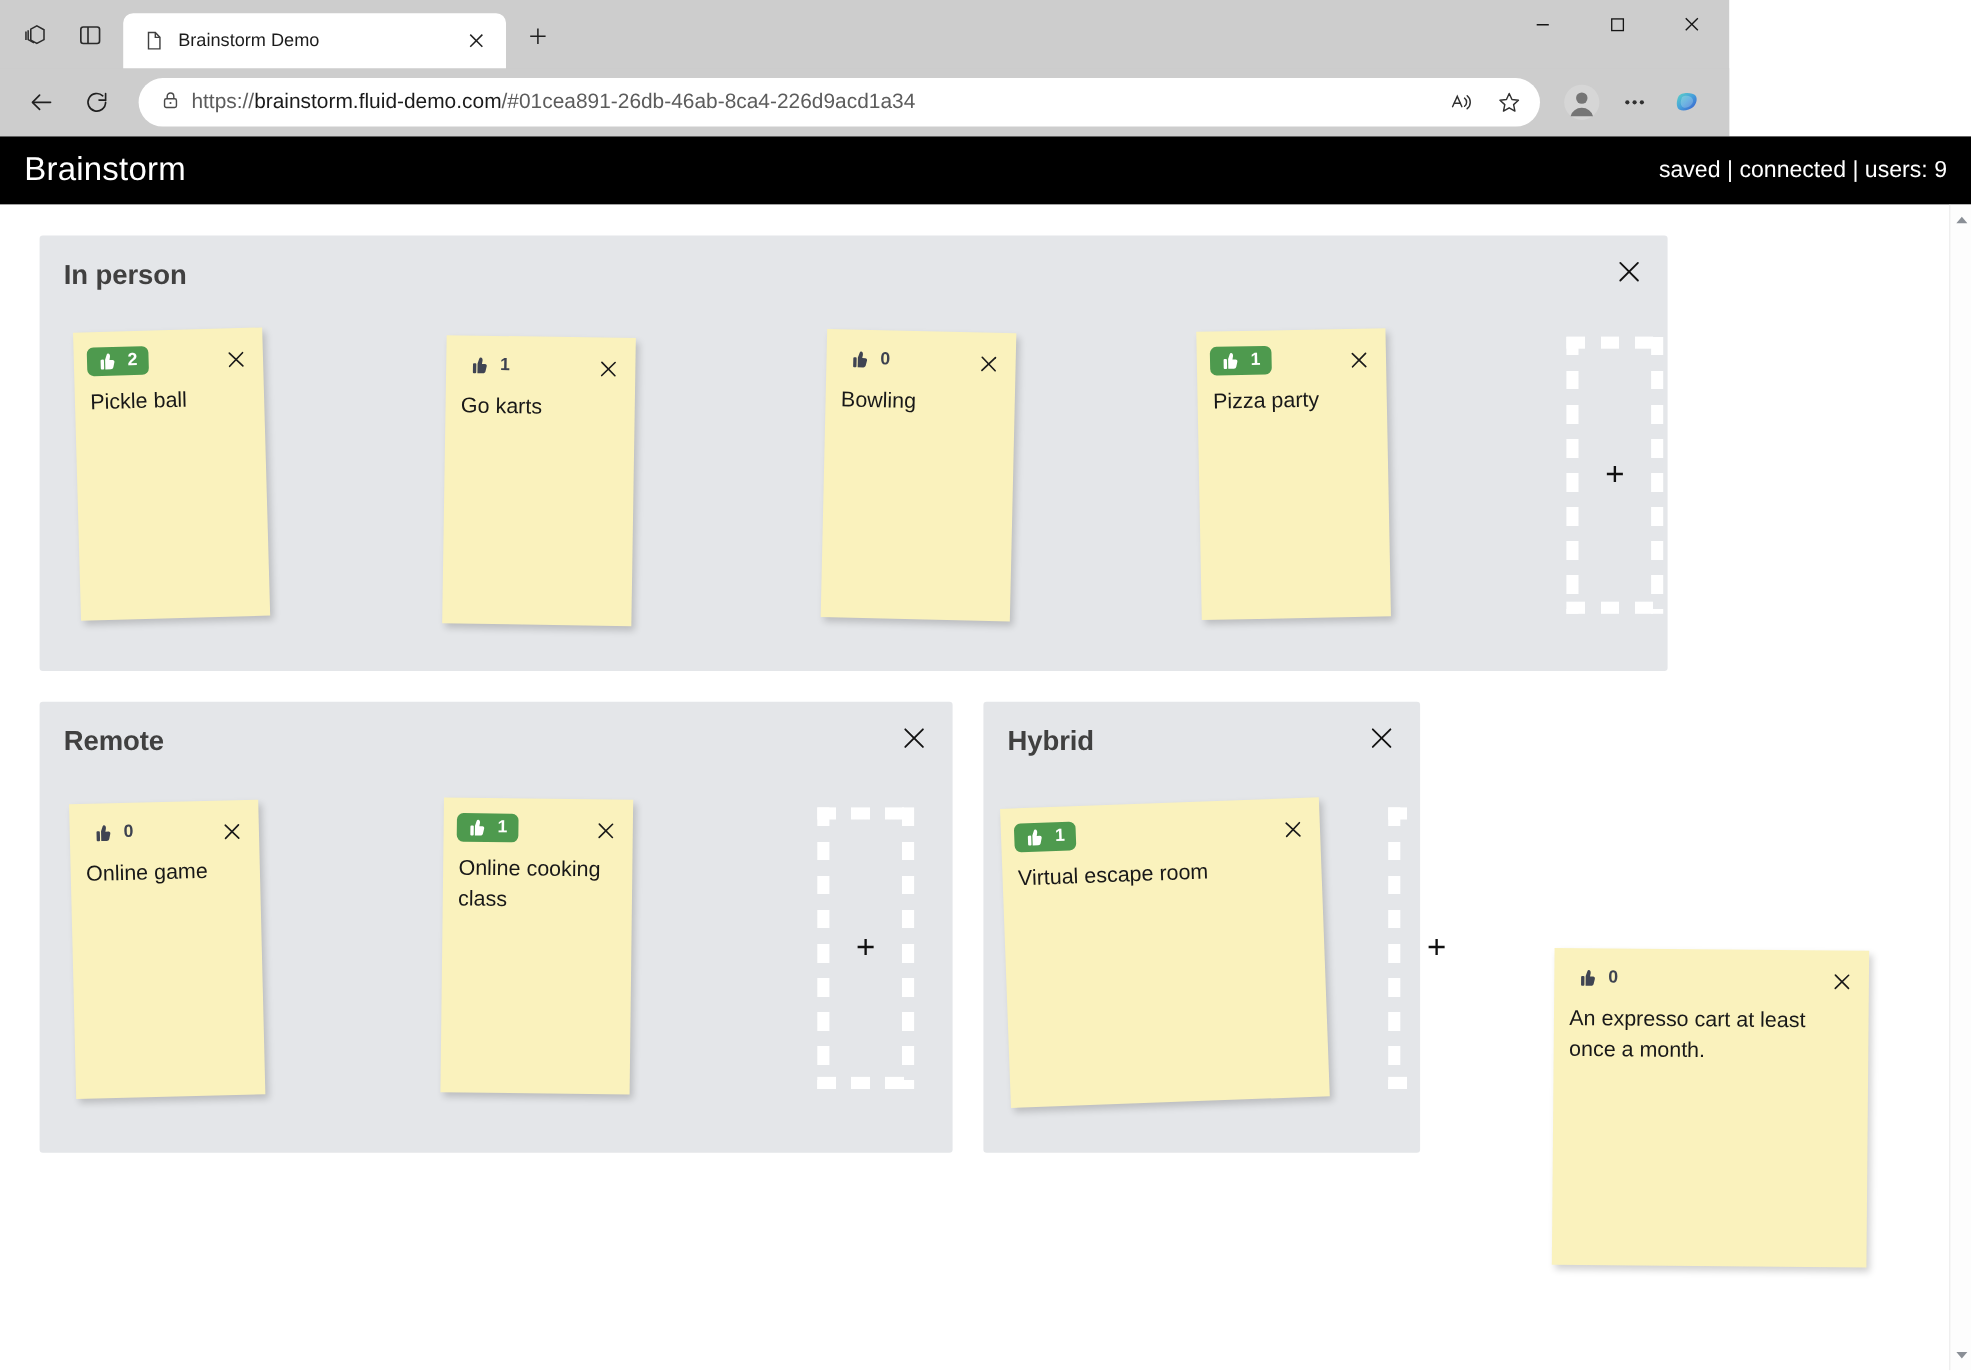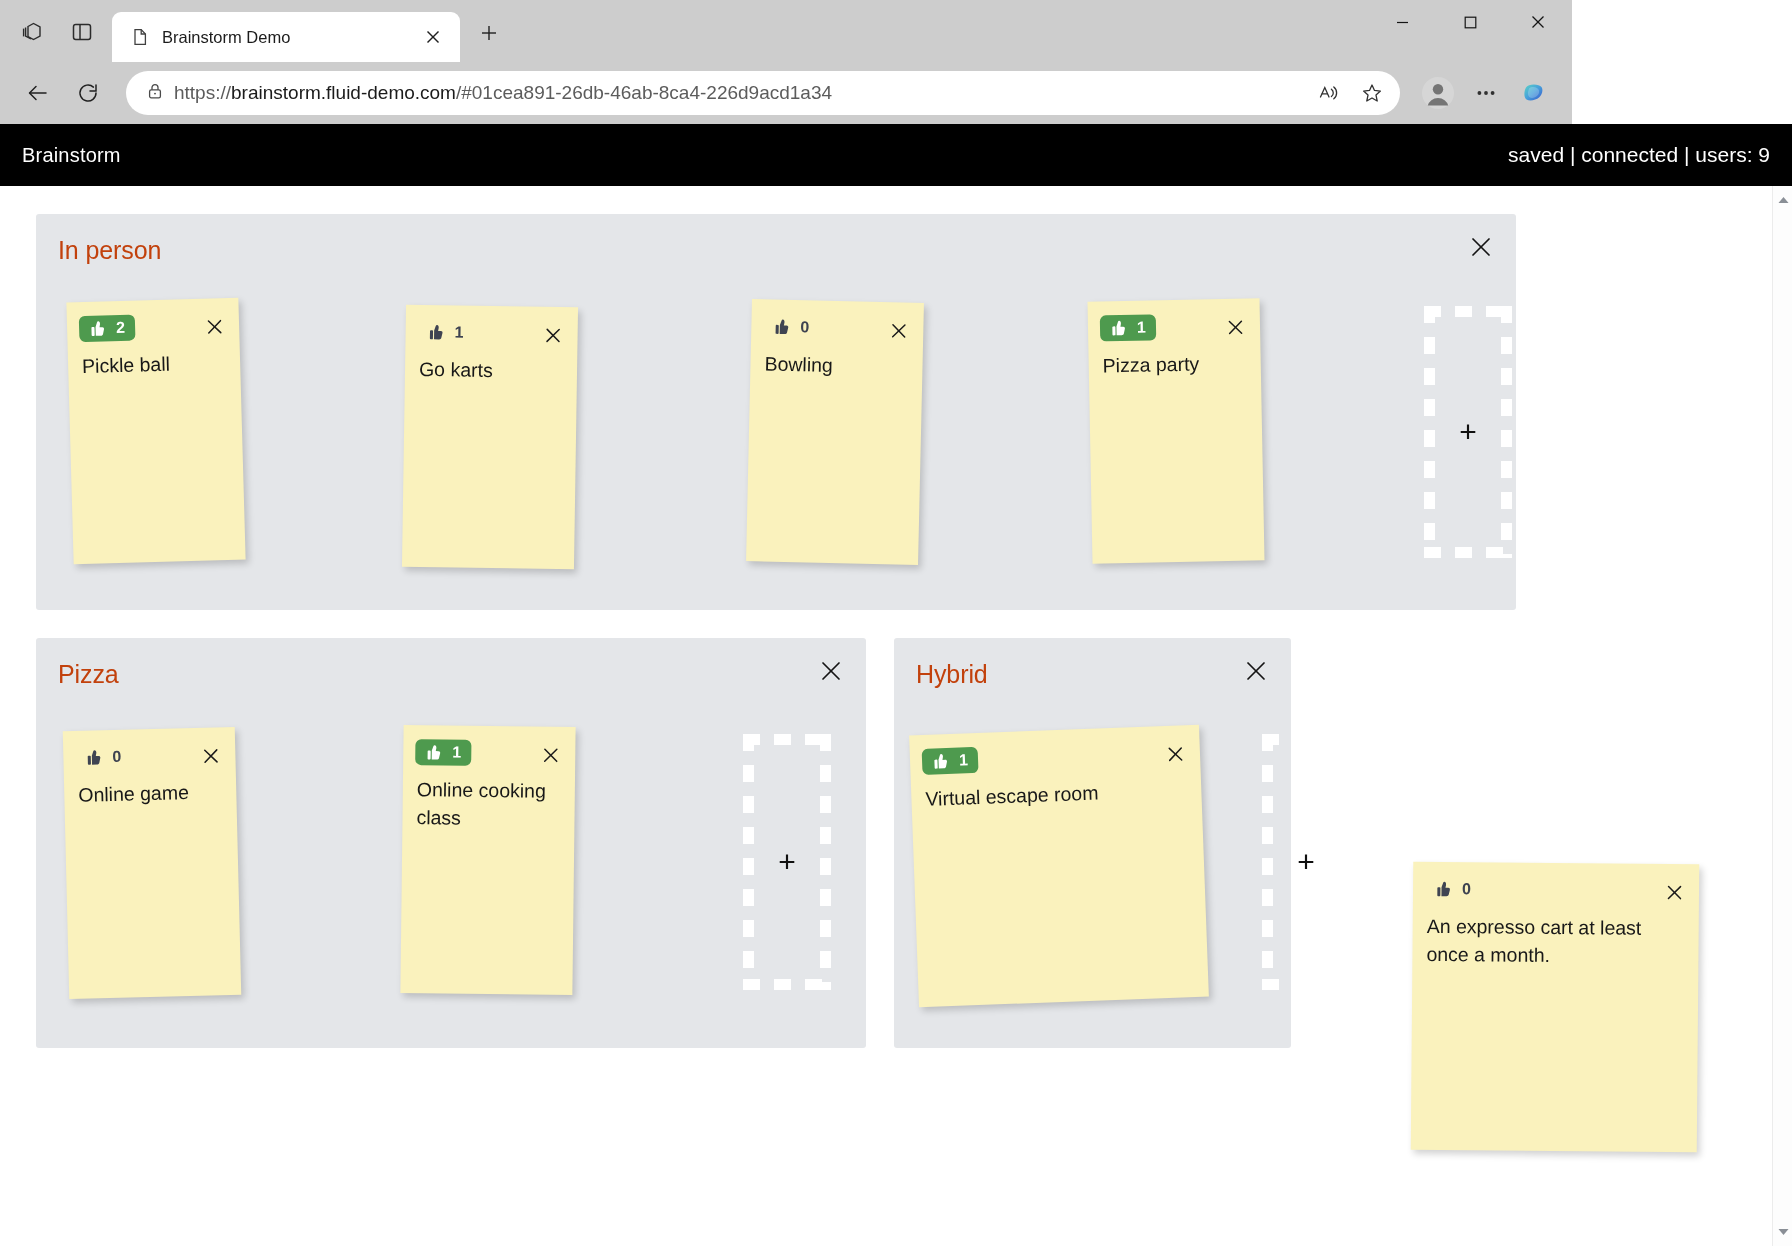--- a/index.html
+++ b/index.html
@@ -75,21 +75,21 @@
     width: 44px; height: 44px; display: flex;
     align-items: center; justify-content: center;
   }
 
   
   .app { width: 1792px; height: 1122px; position: relative; background:#fff; }
   .app-header {
     height: 62px; background: #000000; color: #ffffff;
     display: flex; align-items: center; padding: 0 22px;
   }
-  .app-title { font-size: 20px; letter-spacing: .2px; }
+  .app-title { font-size: 30px; letter-spacing: .2px; }
   .app-status { margin-left: auto; font-size: 21px; }
 
   .canvas {
     position: relative; width: 1792px; height: 1060px;
     background: #ffffff; overflow: hidden;
   }
 
   
   .scrollbar {
     position: absolute; right: 0; top: 0; width: 20px; height: 1060px;
@@ -101,21 +101,21 @@
   }
   .sb-arrow.up { top: 4px; }
   .sb-arrow.down { bottom: 4px; }
 
   
   .group {
     position: absolute; background: #e4e6e9; border-radius: 3px;
   }
   .group-title {
     position: absolute; left: 22px; top: 22px;
-    font-size: 25px; font-weight: 400; color: #c2410c;
+    font-size: 25px; font-weight: 700; color: #404040;
     letter-spacing: -.1px;
   }
   .group-close {
     position: absolute; right: 18px; top: 16px;
     width: 34px; height: 34px; display: flex;
     align-items: center; justify-content: center;
   }
 
   
   .note {
@@ -391,21 +391,21 @@
         </div>
         <div class="note-text">Pizza party</div>
       </div>
 
       <div class="placeholder" style="left:1388px; top:92px;">
         <span class="plus">+</span>
       </div>
     </div>
 
     <div class="group" style="left:36px; top:452px; width:830px; height:410px;">
-      <div class="group-title">Pizza</div>
+      <div class="group-title">Remote</div>
       <div class="group-close">
         <svg width="22" height="22" viewBox="0 0 22 22" stroke="#141414" stroke-width="1.7" stroke-linecap="round">
           <line x1="3" y1="3" x2="19" y2="19"></line>
             <line x1="19" y1="3" x2="3" y2="19"></line>
         </svg>
       </div>
 
       <div class="note" style="left:30px; top:91px; transform:rotate(-1.4deg); height:268px;">
         <div class="note-head">
           <span class="vote">

